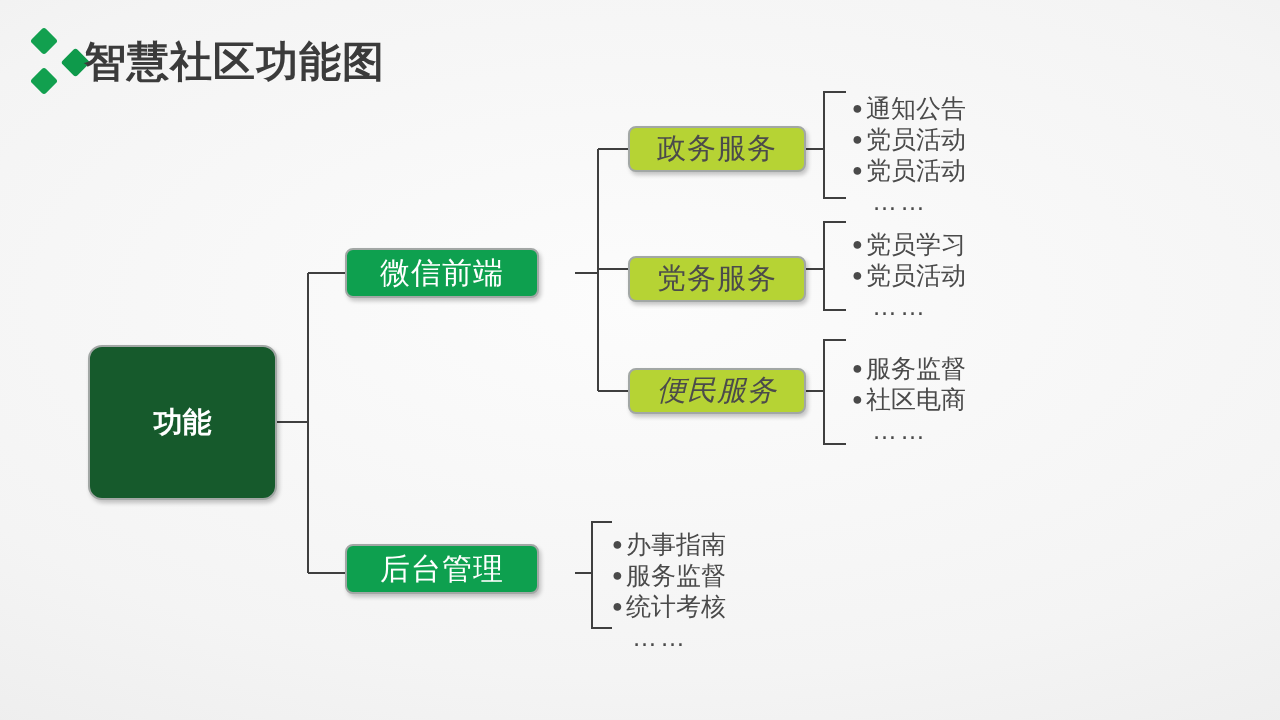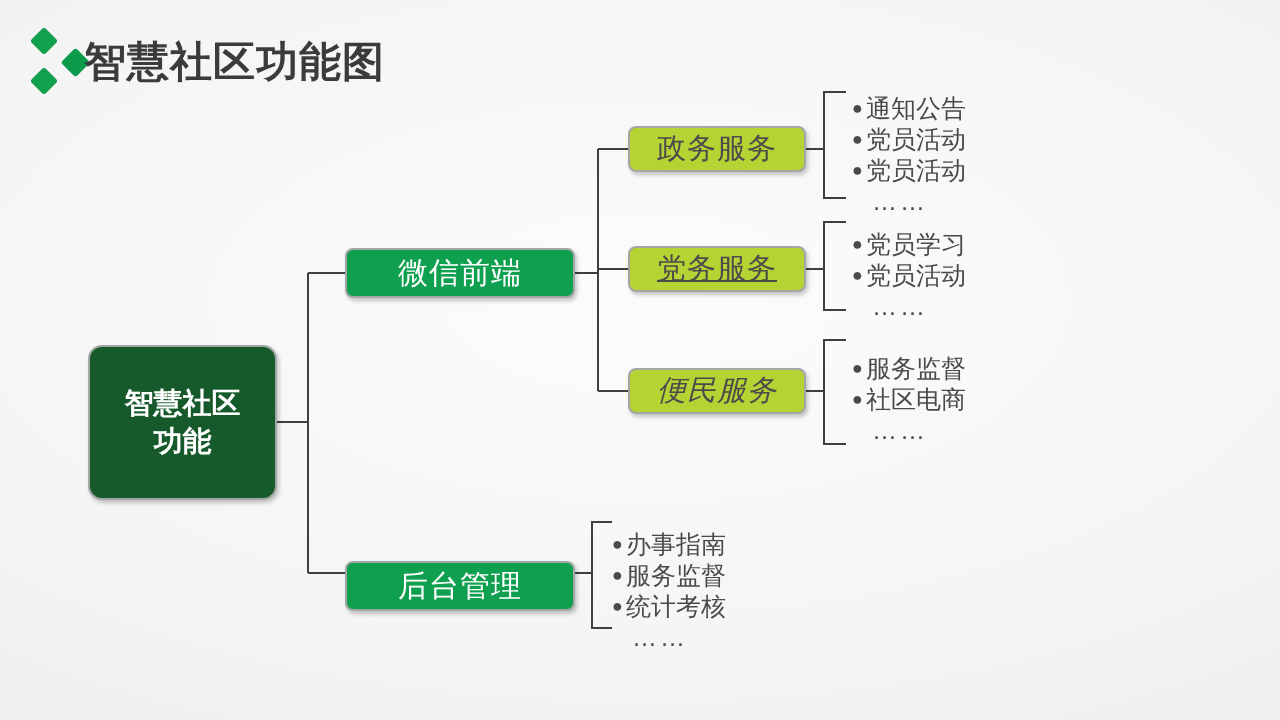--- a/index.html
+++ b/index.html
@@ -51,39 +51,39 @@
   .node-root {
     left: 88px; top: 345px; width: 189px; height: 155px;
     border-radius: 14px;
     background: #165A2C;
     color: #FFFFFF;
     font-size: 29px;
     font-weight: bold;
     line-height: 1.3;
   }
   .node-branch {
-    left: 345px; width: 230px; height: 50px;
+    left: 345px; width: 194px; height: 50px;
     border-radius: 8px;
     background: #0EA04F;
     color: #FFFFFF;
     font-size: 30px;
     letter-spacing: 1px;
   }
   .branch-wechat  { top: 248px; }
-  .branch-backend { top: 561px; }
+  .branch-backend { top: 544px; }
   .node-service {
     left: 628px; width: 178px; height: 46px;
     border-radius: 8px;
     background: #B6D334;
     color: #4B4B4B;
     font-size: 29px;
     letter-spacing: 1px;
   }
   .service-gov   { top: 126px; }
-  .service-party { top: 246px; text-decoration: underline; }
+  .service-party { top: 256px; }
   .service-conv  { top: 368px; font-style: italic; }
   
   .list {
     position: absolute;
     color: #4A4A4A;
     font-size: 25px;
     line-height: 31px;
     white-space: nowrap;
   }
   .li { display: flex; align-items: center; }
@@ -110,21 +110,20 @@
   </svg>
 
   <div class="logo">
     <div class="diamond d1"></div>
     <div class="diamond d2"></div>
     <div class="diamond d3"></div>
   </div>
   <div class="page-title">智慧社区功能图</div>
 
   <div class="node node-root">
-    <div>智慧社区</div>
     <div>功能</div>
   </div>
 
   <div class="node node-branch branch-wechat">
     <span>微信前端</span>
   </div>
   <div class="node node-branch branch-backend">
     <span>后台管理</span>
   </div>
 

